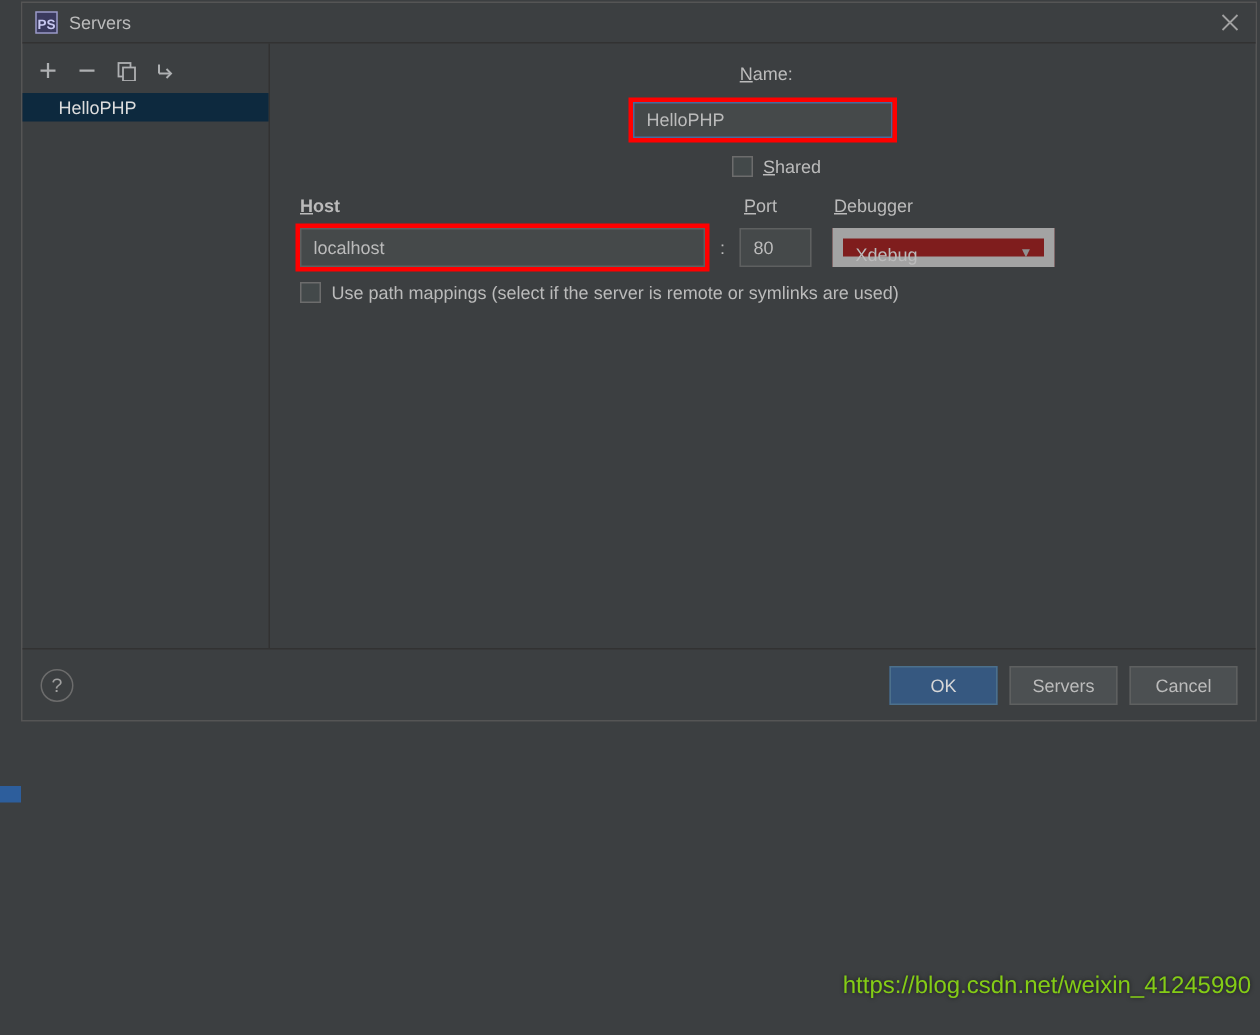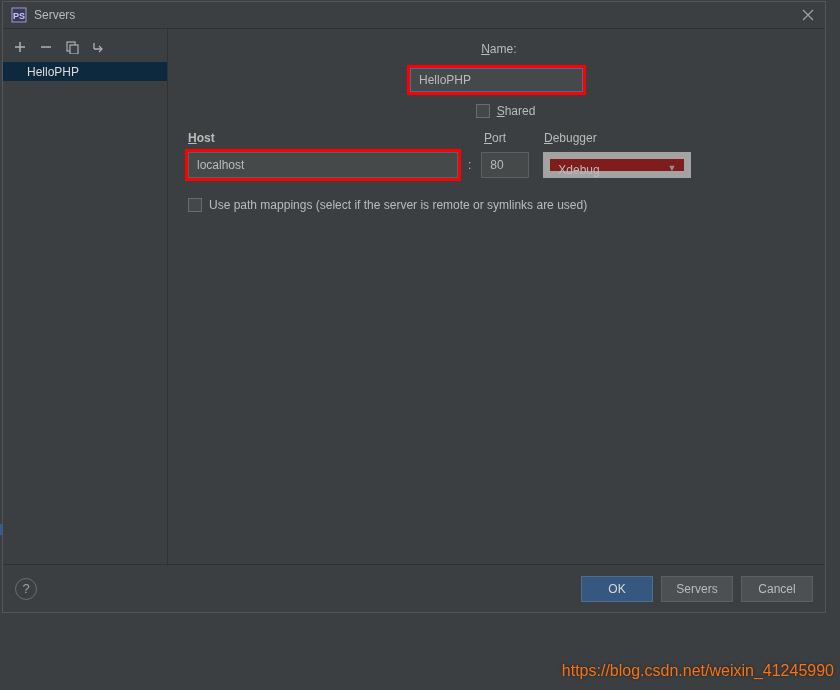--- a/index.html
+++ b/index.html
@@ -27,24 +27,24 @@
     .left-strip .accent-block {
       position: absolute;
       left: 0;
       top: 524px;
       width: 14px;
       height: 11px;
       background: #2d5e9c;
     }
     .dialog {
       position: absolute;
-      left: 2px;
+      left: 14px;
       top: 1px;
       width: 824px;
-      height: 612px;
+      height: 480px;
       background: #3c3f41;
       border: 1px solid #555555;
       display: flex;
       flex-direction: column;
     }
     .titlebar {
       height: 27px;
       background: #3c3f41;
       display: flex;
       align-items: center;
@@ -211,21 +211,21 @@
       justify-content: space-between;
       cursor: pointer;
     }
     .select-arrow {
       font-size: 9px;
       color: #909090;
     }
     .mappings-row {
       display: flex;
       align-items: center;
-      margin-top: 20px;
+      margin-top: 10px;
       text-align: center;
     }
     .footer {
       height: 48px;
       border-top: 1px solid #323232;
       display: flex;
       align-items: center;
       padding: 0 12px;
       gap: 8px;
     }
@@ -256,22 +256,22 @@
       padding: 0 14px;
     }
     .btn.primary {
       background: #365880;
       border-color: #4c708c;
       color: #d7d7d7;
     }
     .watermark {
       position: absolute;
       right: 6px;
-      bottom: 10px;
-      color: #f97316;
+      bottom: 23px;
+      color: #84cc16;
       font-size: 16px;
       font-family: Arial, sans-serif;
       text-shadow: 0 0 3px rgba(0,0,0,0.6);
       pointer-events: none;
     }
   </style>
 </head>
 <body>
 
 <div class="left-strip">

